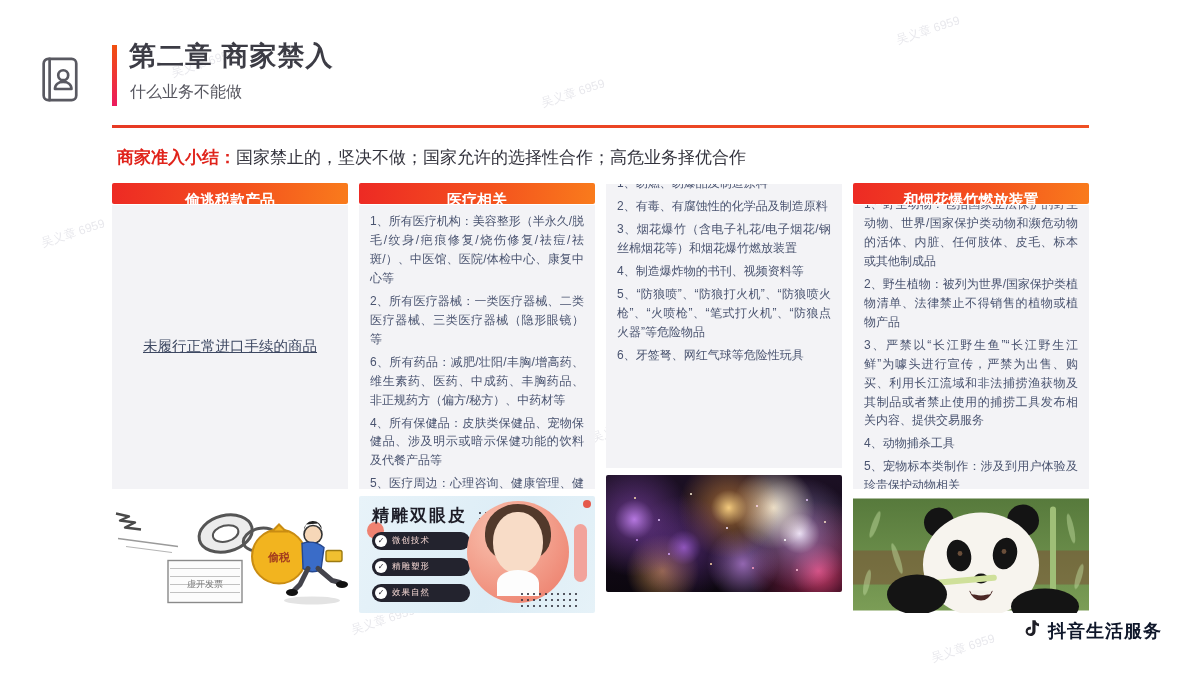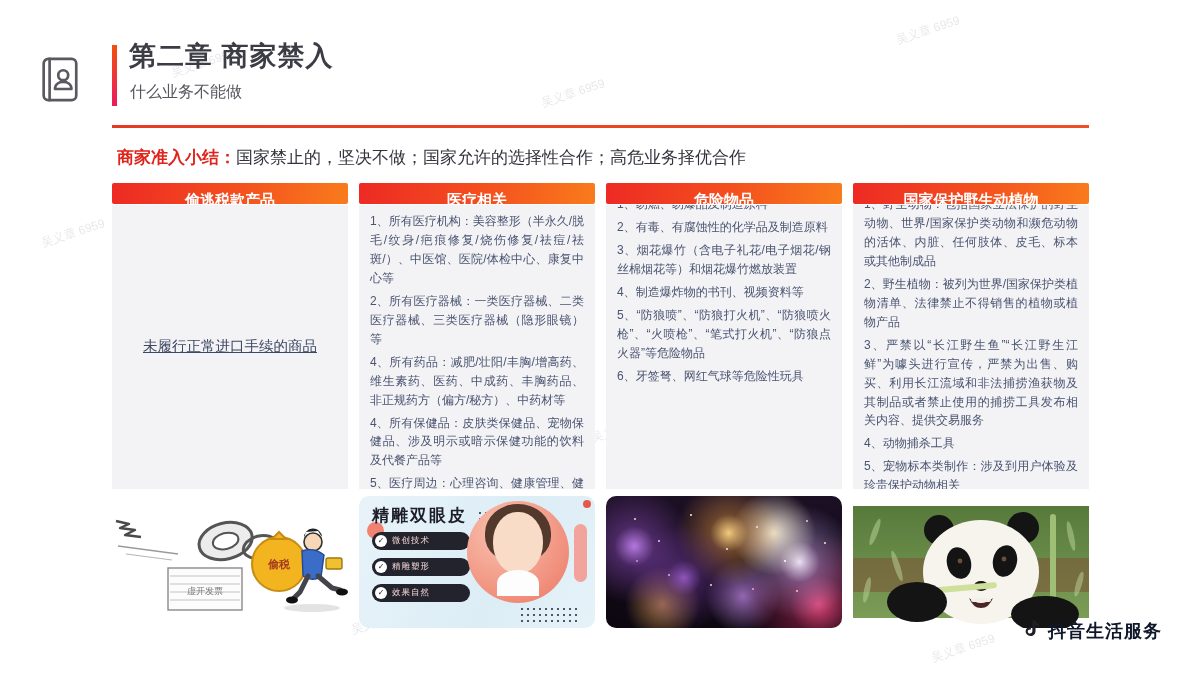--- a/index.html
+++ b/index.html
@@ -24,21 +24,21 @@
   .cols{position:absolute;left:112px;top:183px;width:977px;display:flex;gap:11px;}
   .col{width:236px;flex:0 0 236px;display:flex;flex-direction:column;}
   .col-header{height:21px;line-height:33px;text-align:center;color:#fff;font-weight:700;font-size:15px;border-radius:2px;background:linear-gradient(93deg,#ed2a24 0%,#f4511e 55%,#f97b1c 100%);}
   .col-body{position:relative;height:284px;margin-top:1px;background:#f3f3f6;box-sizing:border-box;padding:7px 9px 0;overflow:hidden;}
   .col-body .items{margin:0;}
   .col-body p{margin:0 2px 4px;font-size:12px;line-height:1.58;color:#4a5470;text-align:justify;}
   .overlap .items{margin-top:-17px;}
   .center-body{display:flex;align-items:center;justify-content:center;padding:0 14px;}
   .center-body p{font-size:14.5px;color:#3d4862;text-align:center;line-height:1.6;margin:0;text-decoration:underline;}
 
-  .col-image{position:relative;margin-top:7px;height:132px;border-radius:10px;overflow:hidden;}
+  .col-image{position:relative;margin-top:7px;height:117px;border-radius:2px;overflow:hidden;}
 
   
   .tax-image{background:#fff;}
   .tax-image svg{display:block;width:100%;height:100%;}
 
   
   .ad-image{background:linear-gradient(115deg,#e8f3f9 0%,#dcedf6 60%,#e6f2f8 100%);}
   .ad-title{position:absolute;left:13px;top:8px;font-size:17px;font-weight:700;color:#1d1d27;letter-spacing:2px;}
   .ad-pill{position:absolute;left:13px;width:98px;height:18px;border-radius:9px;background:#23232e;display:flex;align-items:center;gap:5px;padding-left:3px;box-sizing:border-box;}
   .ad-pill .chk{width:12px;height:12px;border-radius:50%;background:#fff;color:#23232e;font-size:8px;line-height:12px;text-align:center;flex:0 0 12px;}
@@ -162,21 +162,21 @@
         </svg>
       </div>
     </section>
 
     <section class="col">
       <div class="col-header">医疗相关</div>
       <div class="col-body">
         <div class="items">
           <p>1、所有医疗机构：美容整形（半永久/脱毛/纹身/疤痕修复/烧伤修复/祛痘/祛斑/）、中医馆、医院/体检中心、康复中心等</p>
           <p>2、所有医疗器械：一类医疗器械、二类医疗器械、三类医疗器械（隐形眼镜）等</p>
-          <p>4、所有药品：减肥/壮阳/丰胸/增高药、维生素药、医药、中成药、丰胸药品、非正规药方（偏方/秘方）、中药材等</p>
+          <p>6、所有药品：减肥/壮阳/丰胸/增高药、维生素药、医药、中成药、丰胸药品、非正规药方（偏方/秘方）、中药材等</p>
           <p>4、所有保健品：皮肤类保健品、宠物保健品、涉及明示或暗示保健功能的饮料及代餐产品等</p>
           <p>5、医疗周边：心理咨询、健康管理、健康咨询、植发、视力矫正、基因检测、赴外医疗、康复中心、医疗咨询、试管婴儿、临床检验、血液检查等</p>
 
         </div>
       </div>
       <div class="col-image ad-image">
         <span class="ad-dot-tl"></span>
         <span class="ad-dot-tr"></span>
         <div class="ad-title">精雕双眼皮</div>
         <div class="ad-pill pill-1">
@@ -195,36 +195,35 @@
         <div class="ad-circle"></div>
         <div class="ad-hair"></div>
         <div class="ad-face"></div>
         <div class="ad-collar"></div>
         <div class="ad-capsule"></div>
         <div class="dots dots-2"></div>
       </div>
     </section>
 
     <section class="col overlap">
-      <div class="col-header">危险物品</div>
       <div class="col-body">
         <div class="items">
           <p>1、易燃、易爆品及制造原料</p>
           <p>2、有毒、有腐蚀性的化学品及制造原料</p>
           <p>3、烟花爆竹（含电子礼花/电子烟花/钢丝棉烟花等）和烟花爆竹燃放装置</p>
           <p>4、制造爆炸物的书刊、视频资料等</p>
           <p>5、“防狼喷”、“防狼打火机”、“防狼喷火枪”、“火喷枪”、“笔式打火机”、“防狼点火器”等危险物品</p>
           <p>6、牙签弩、网红气球等危险性玩具</p>
         </div>
       </div>
       <div class="col-image fireworks-image"></div>
     </section>
 
     <section class="col overlap">
-      <div class="col-header">国家保护野生动植物</div>
+      <div class="col-header">和烟花爆竹燃放装置</div>
       <div class="col-body">
         <div class="items">
           <p>1、野生动物：包括国家立法保护的野生动物、世界/国家保护类动物和濒危动物的活体、内脏、任何肢体、皮毛、标本或其他制成品</p>
           <p>2、野生植物：被列为世界/国家保护类植物清单、法律禁止不得销售的植物或植物产品</p>
           <p>3、严禁以“长江野生鱼”“长江野生江鲜”为噱头进行宣传，严禁为出售、购买、利用长江流域和非法捕捞渔获物及其制品或者禁止使用的捕捞工具发布相关内容、提供交易服务</p>
           <p>4、动物捕杀工具</p>
           <p>5、宠物标本类制作：涉及到用户体验及珍贵保护动物相关</p>
         </div>
       </div>
       <div class="col-image panda-image">

